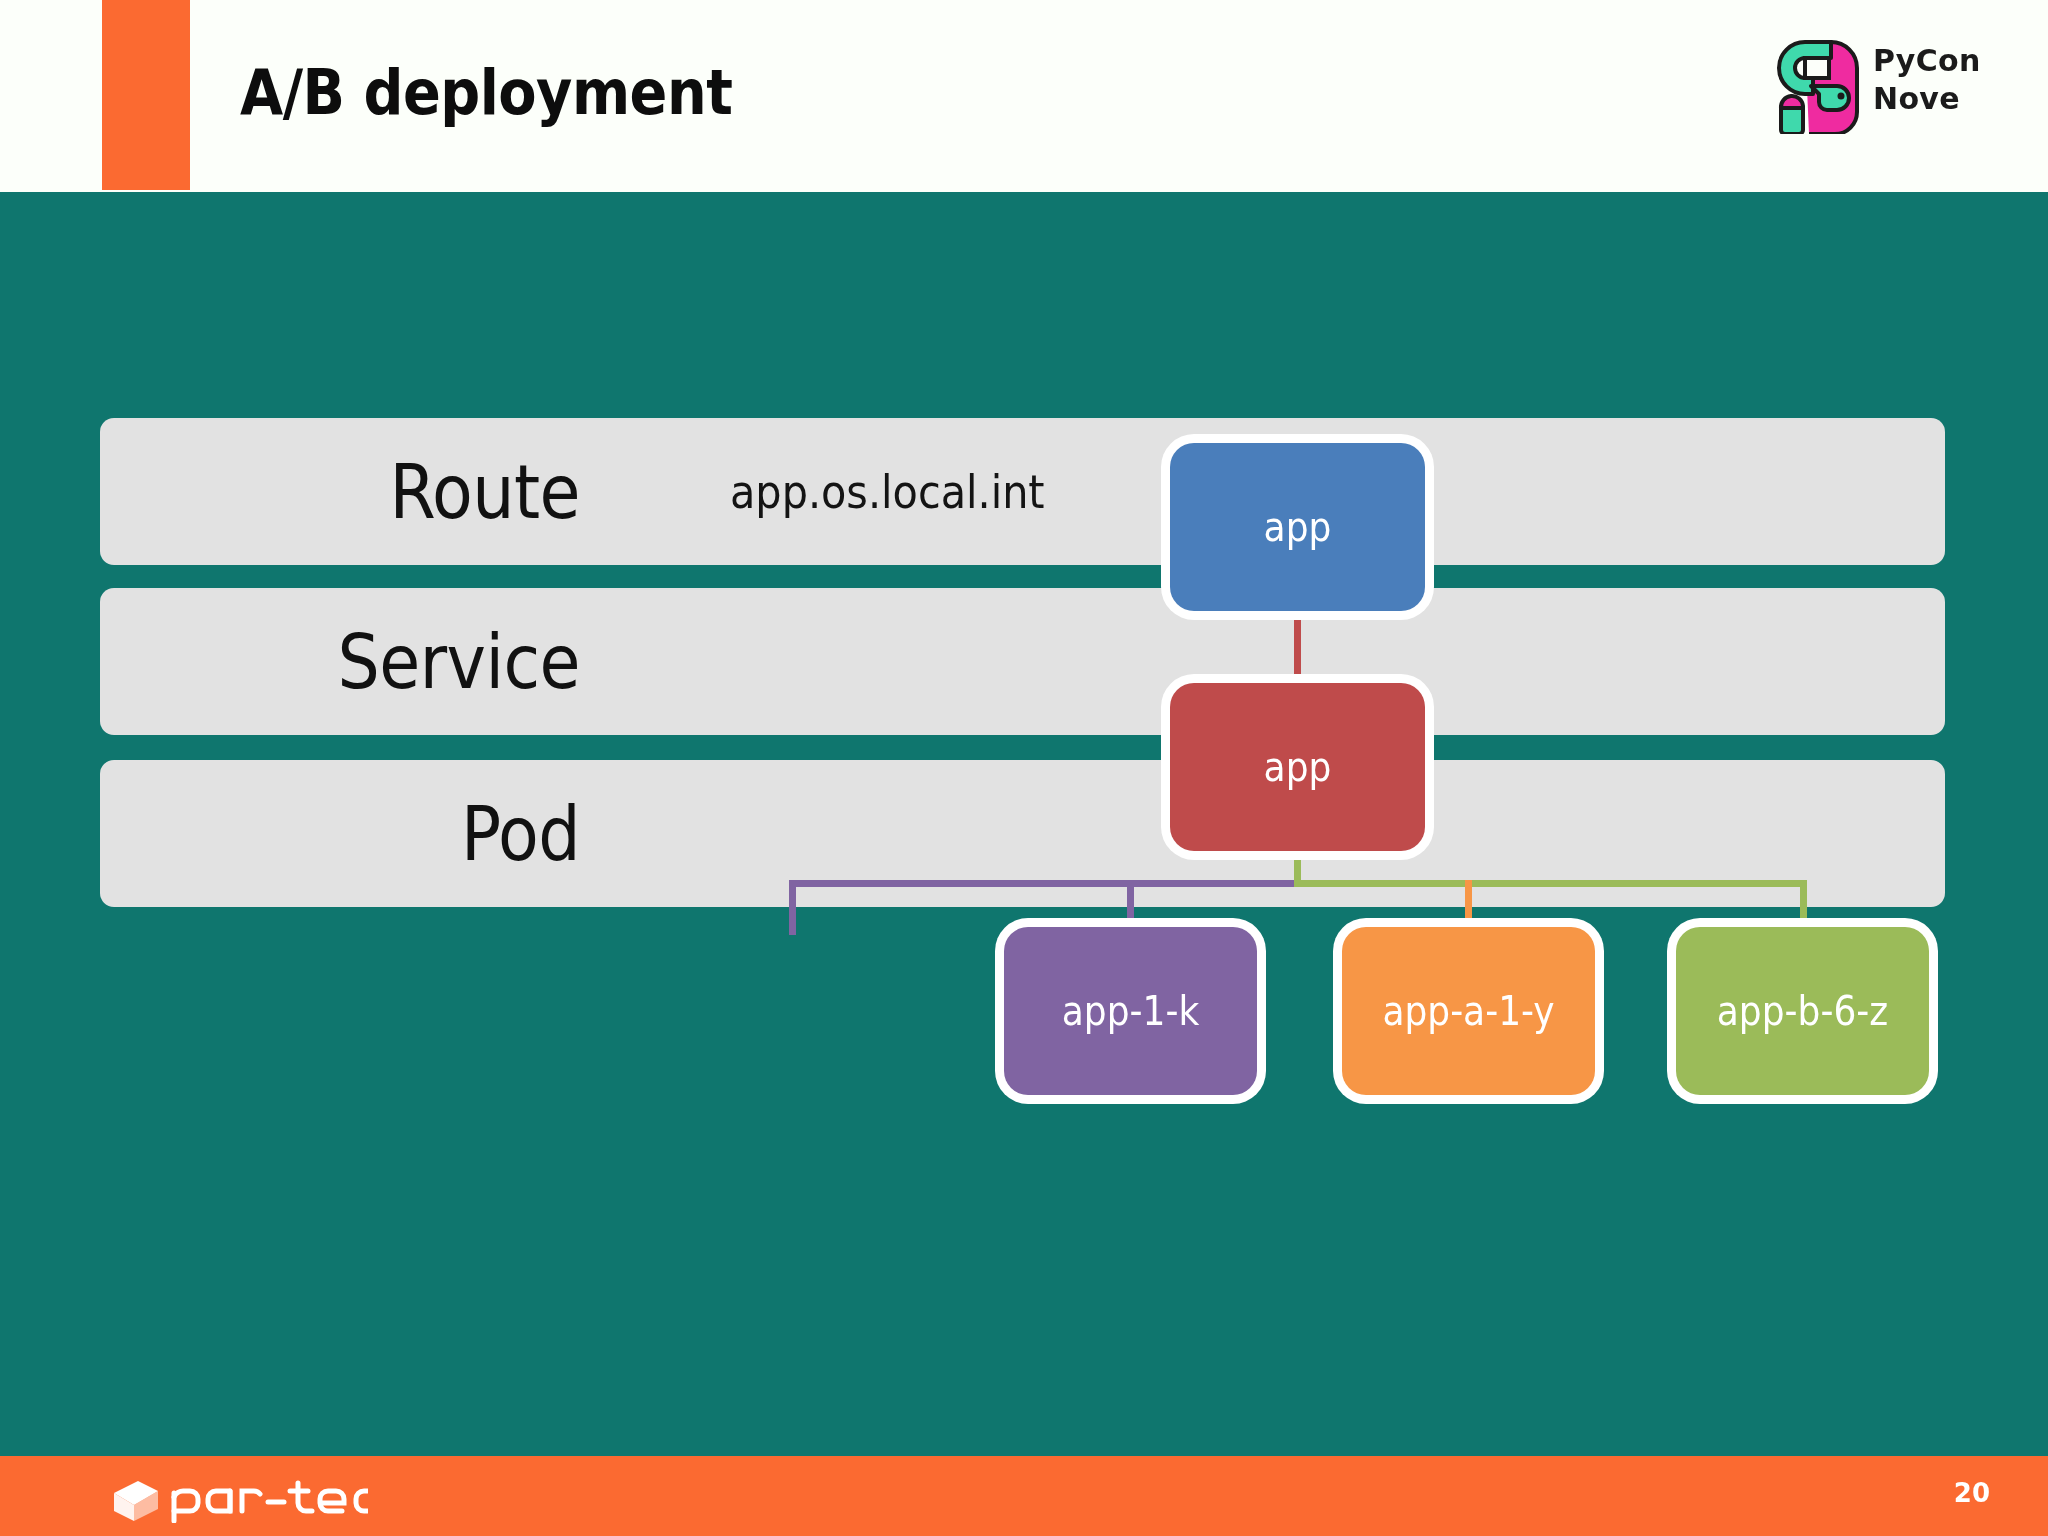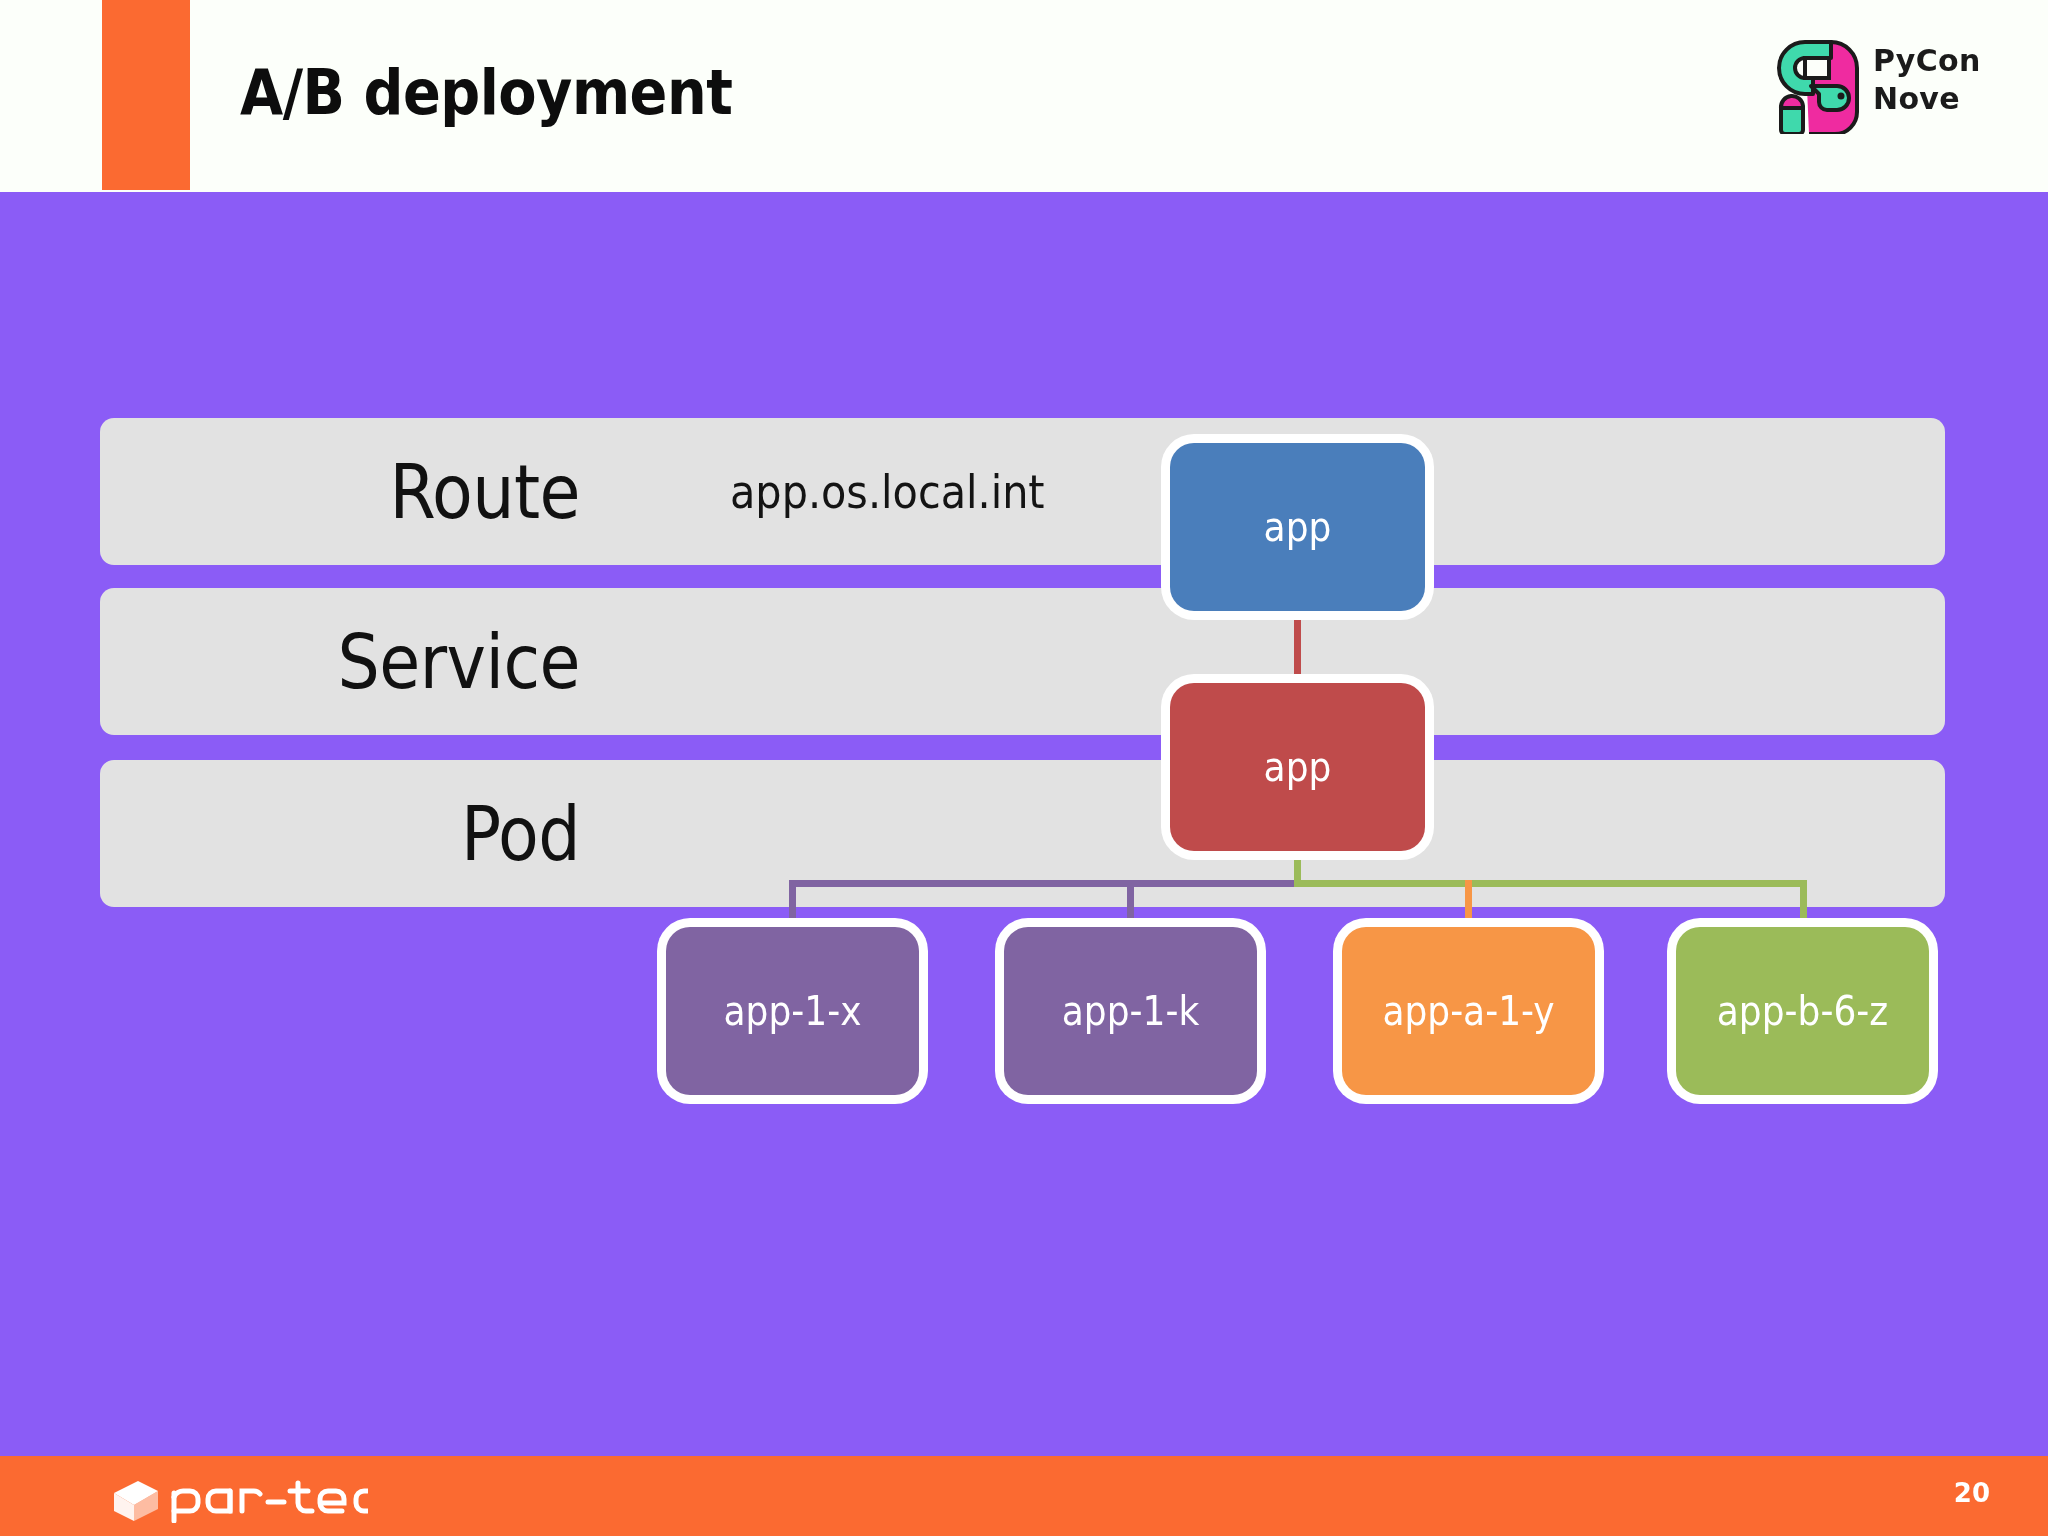--- a/index.html
+++ b/index.html
@@ -3,21 +3,21 @@
 <meta charset="utf-8">
 <style>
   html,body{margin:0;padding:0;}
   body{
     width:2048px;height:1536px;
     background:#ffffff;
     font-family:"DejaVu Sans", sans-serif;
     overflow:hidden;
     position:relative;
   }
-  .slide{position:absolute;inset:0;background:#8b5cf6;padding-left:12px;}
+  .slide{position:absolute;inset:0;background:#0f766e;padding-left:12px;}
 
   
   .header-band{
     position:absolute;left:0;top:0;width:2048px;height:192px;
     background:#fcfffa;
   }
   .header-accent{
     position:absolute;left:102px;top:0;width:88px;height:190px;
     background:#fb6a31;
   }
@@ -172,21 +172,20 @@
     <div class="conn v" id="c-service-down"></div>
     <div class="conn h" id="c-bus-purple"></div>
     <div class="conn h" id="c-bus-green"></div>
     <div class="conn v" id="c-drop-pod1"></div>
     <div class="conn v" id="c-drop-pod2"></div>
     <div class="conn v" id="c-drop-pod3"></div>
     <div class="conn v" id="c-drop-pod4"></div>
 
     <div class="node" id="node-route-app">app</div>
     <div class="node" id="node-service-app">app</div>
-    <div class="node" id="node-pod-1">app-1-x</div>
     <div class="node" id="node-pod-2">app-1-k</div>
     <div class="node" id="node-pod-3">app-a-1-y</div>
     <div class="node" id="node-pod-4">app-b-6-z</div>
 
   </div>
 
   <div class="footer-bar"></div>
 
   <svg class="partec-logo" viewBox="0 0 260 46">
     <g>

